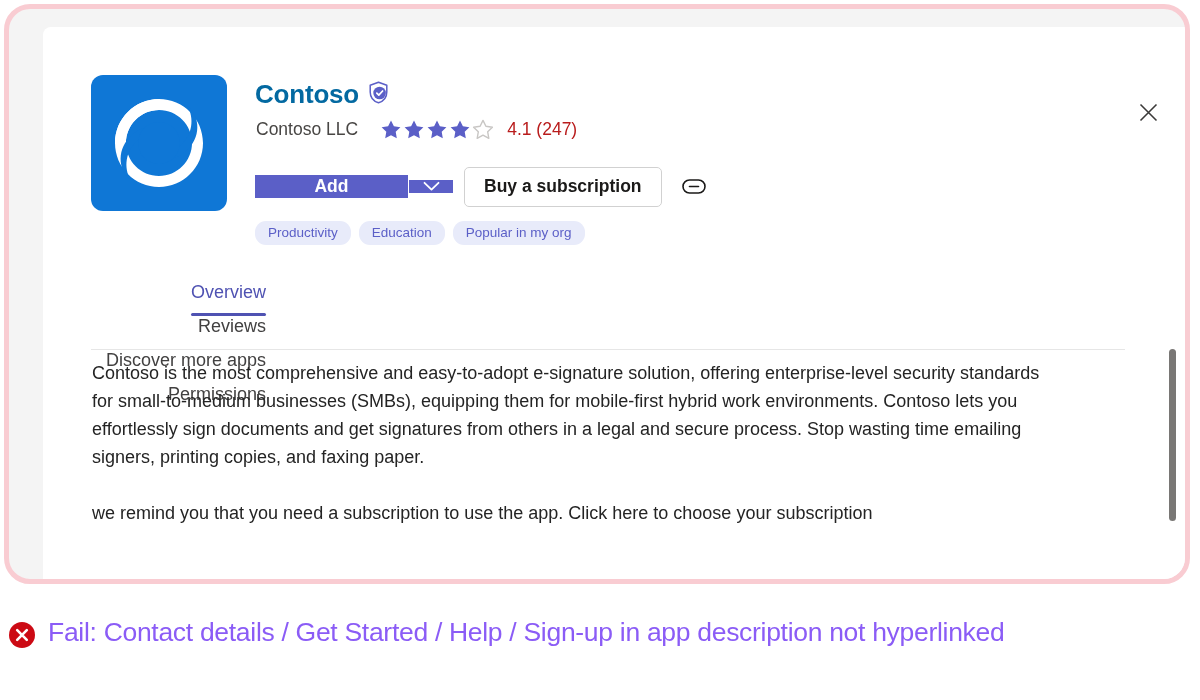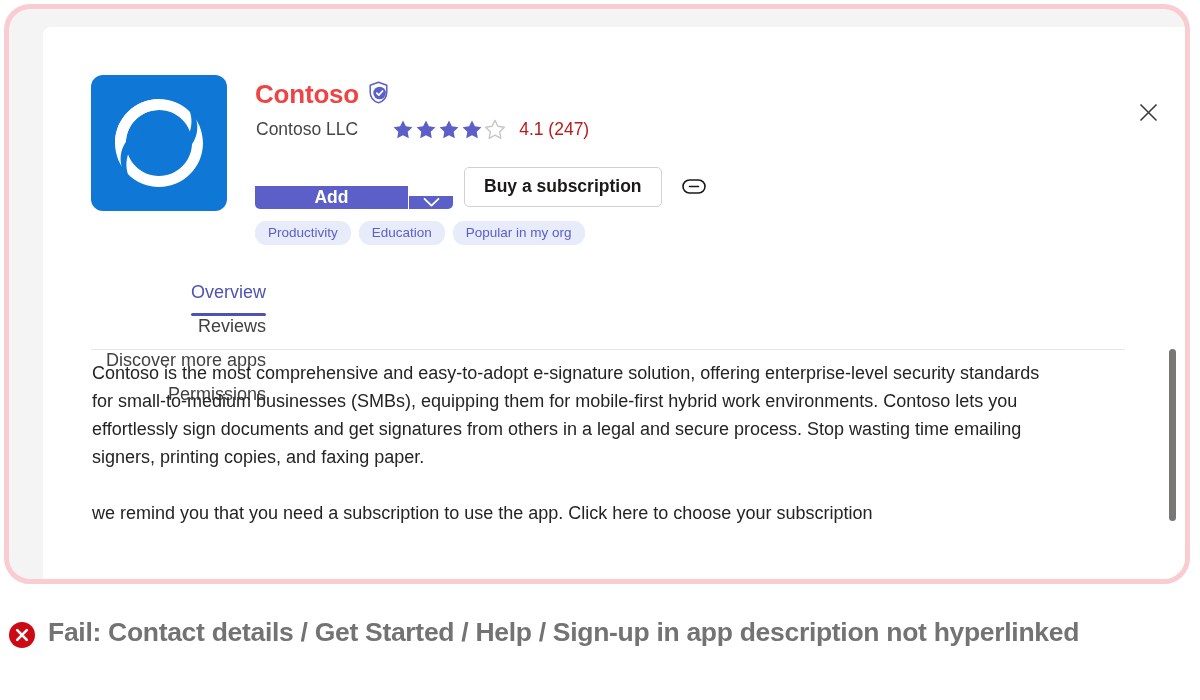--- a/index.html
+++ b/index.html
@@ -69,54 +69,54 @@
     position: absolute;
     left: 212px;
     top: 52px;
     display: flex;
     align-items: center;
     gap: 9px;
   }
   .app-title {
     font-size: 26px;
     font-weight: bold;
-    color: #ef4444;
+    color: #0369a1;
     letter-spacing: -0.2px;
   }
   .verified-badge { display: block; }
 
   .meta-row {
     position: absolute;
     left: 213px;
     top: 92px;
     display: flex;
     align-items: center;
   }
   .publisher {
     font-size: 17.5px;
     color: #484644;
-    margin-right: 34px;
+    margin-right: 22px;
   }
   .stars { display: flex; align-items: center; gap: 1px; margin-right: 13px; }
   .rating-text {
     font-size: 17.5px;
     color: #b91c1c;
   }
 
   
   .actions {
     position: absolute;
     left: 212px;
     top: 137px;
     display: flex;
     align-items: center;
   }
   .split-btn {
     display: flex;
-    align-items: flex-end;
+    align-items: center;
     height: 45px;
     border-radius: 5px;
     overflow: hidden;
   }
   .btn-add {
     background: #5b5fc7;
     color: #ffffff;
     font-size: 17.5px;
     font-weight: bold;
     border: none;
@@ -259,22 +259,22 @@
     display: flex;
     align-items: flex-start;
     gap: 12px;
   }
   .fail-icon {
     flex: 0 0 auto;
     margin-top: 11px;
   }
   .caption-text {
     font-size: 26.5px;
-    font-weight: bold;
-    color: #737373;
+    font-weight: normal;
+    color: #8b5cf6;
     line-height: 45px;
     letter-spacing: -0.3px;
   }
 </style>
 </head>
 <body>
 
 <div class="pink-frame">
 
   <div class="dialog">

